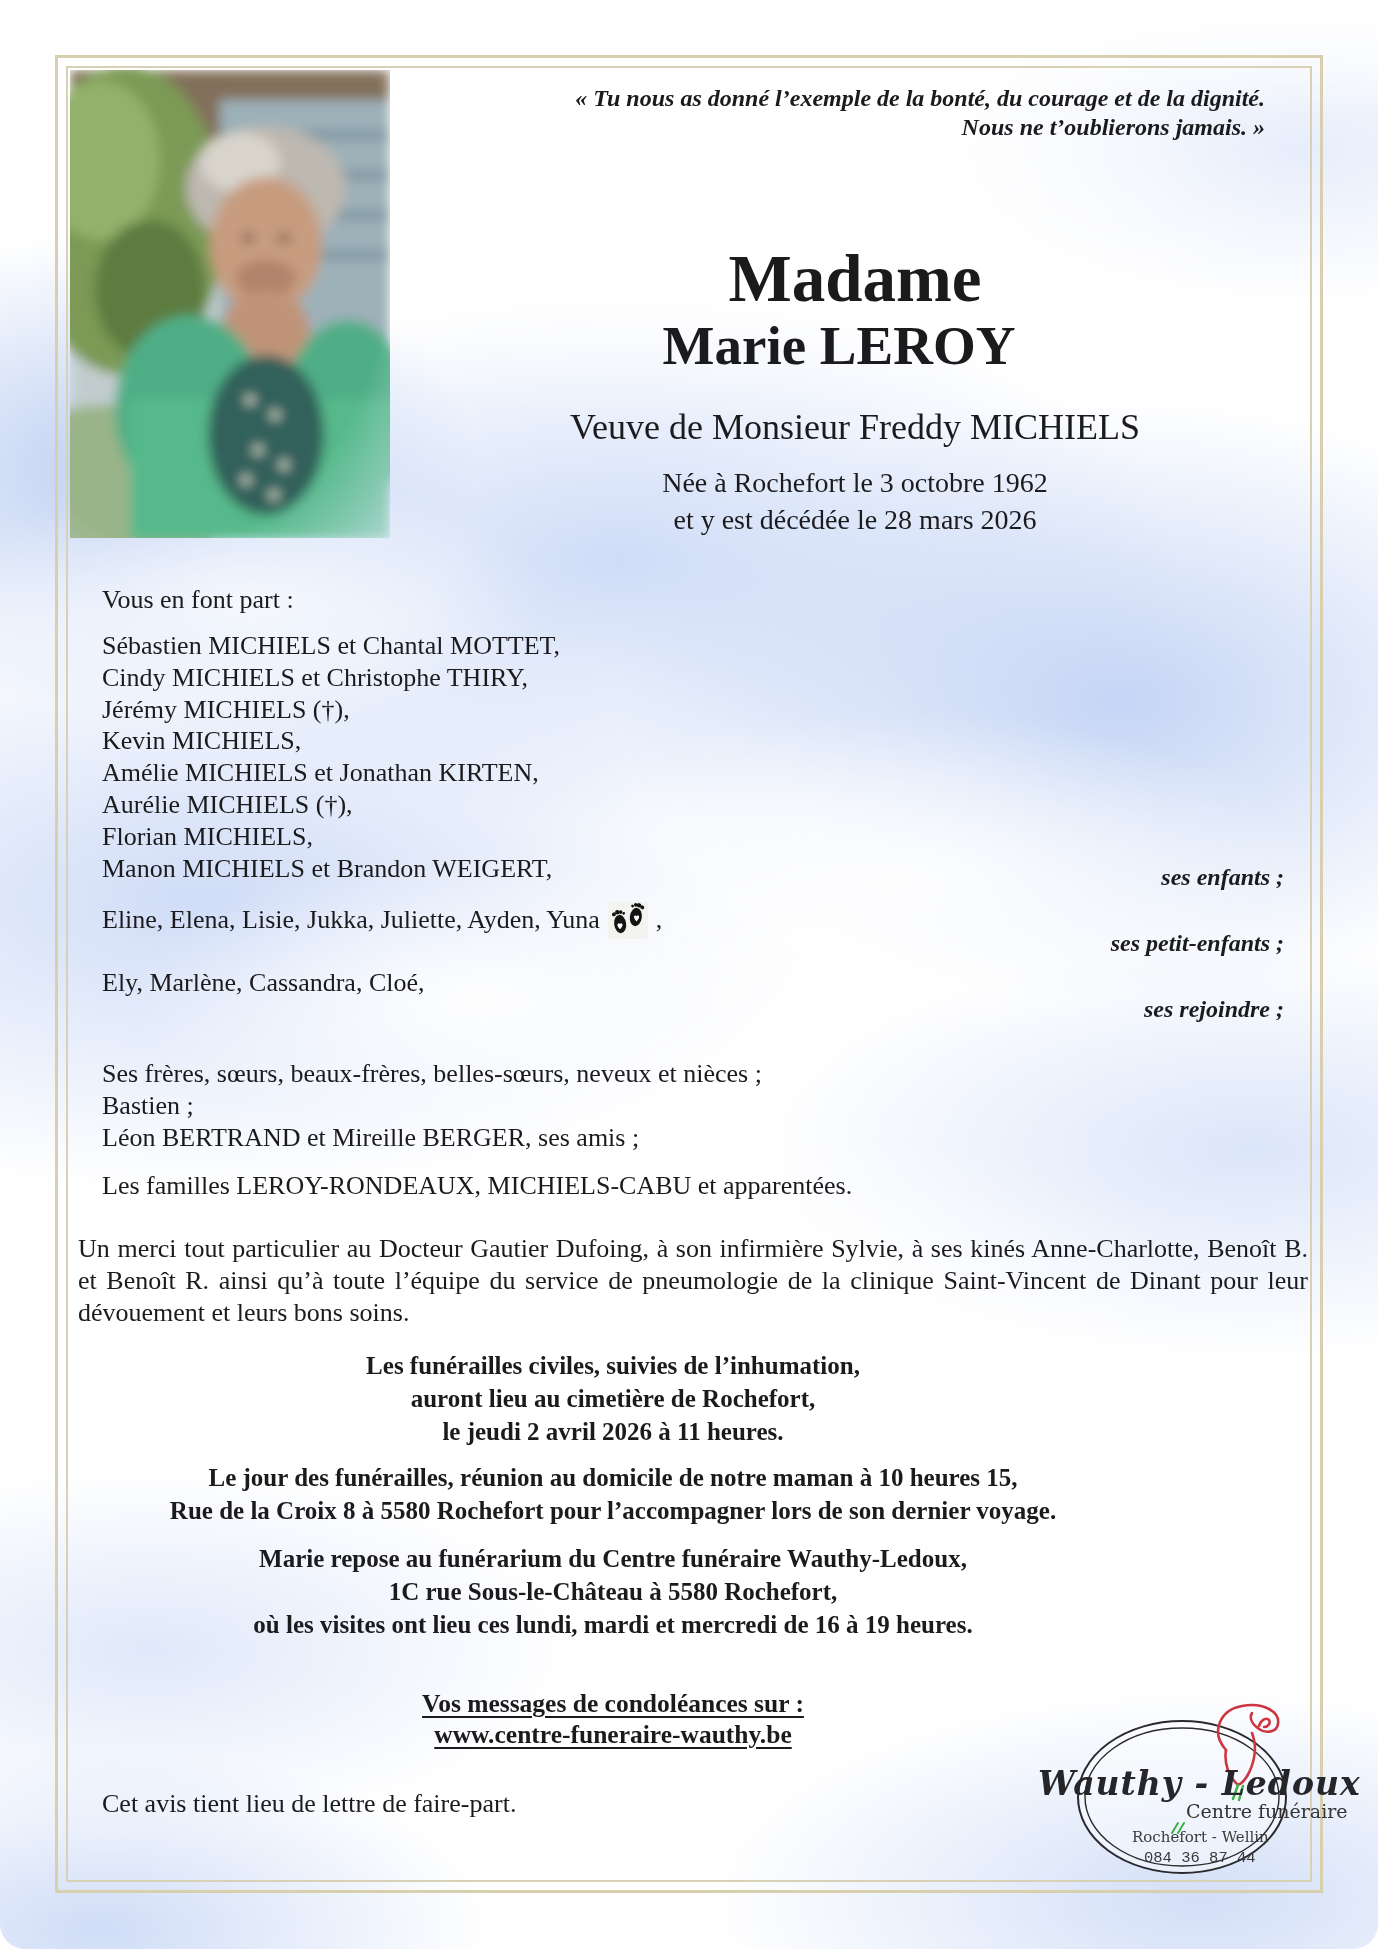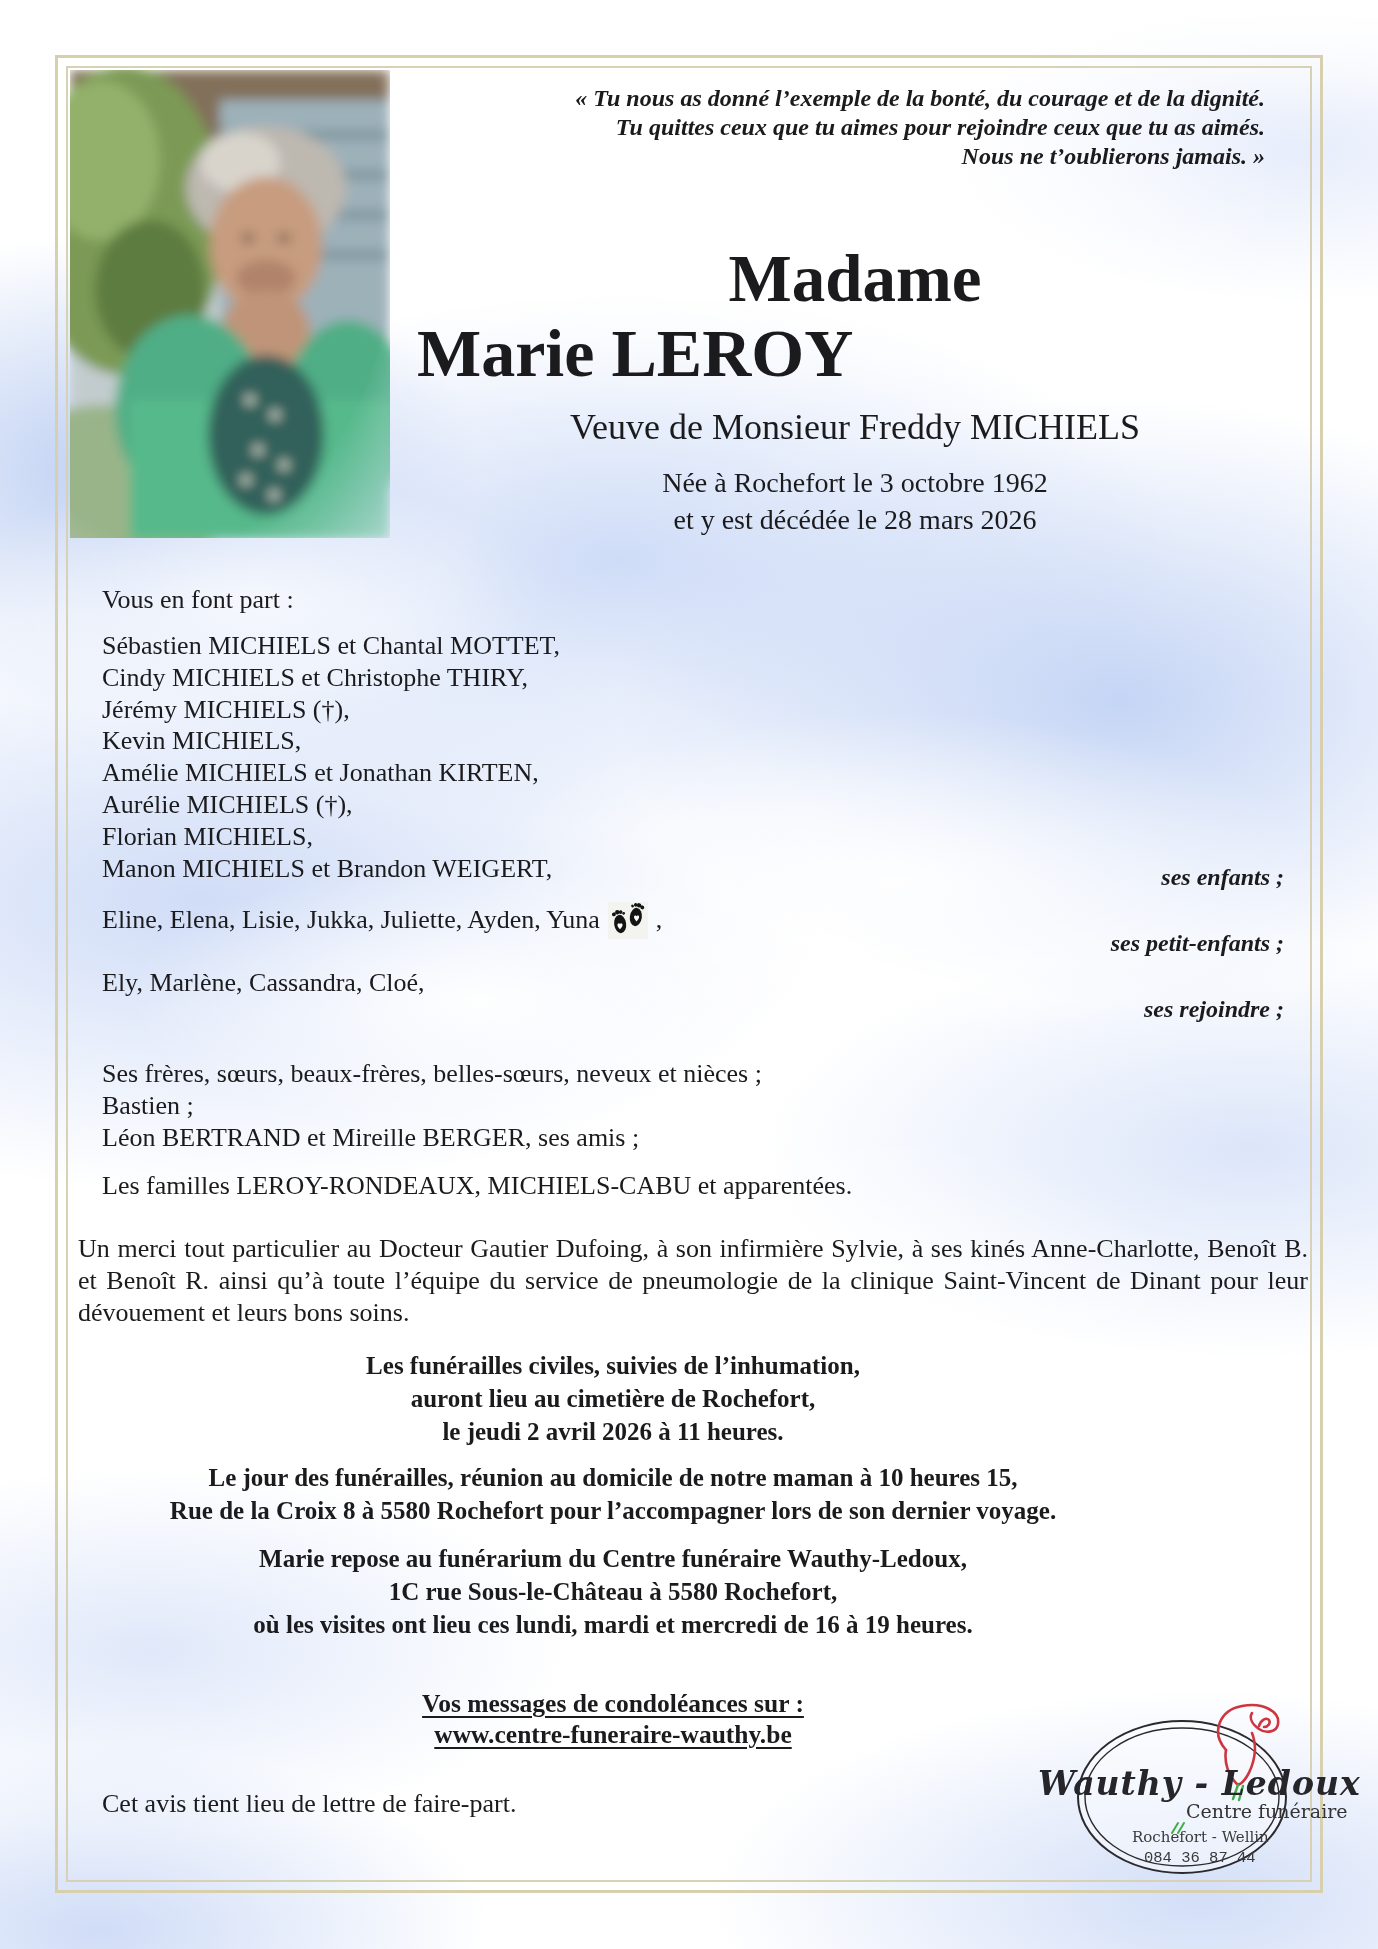--- a/index.html
+++ b/index.html
@@ -10,20 +10,21 @@
       radial-gradient(ellipse 520px 340px at 115px 470px, rgba(186,205,242,.95), rgba(186,205,242,0) 70%),
       radial-gradient(ellipse 700px 420px at 1120px 700px, rgba(190,208,244,.9), rgba(190,208,244,0) 72%),
       radial-gradient(ellipse 800px 380px at 620px 560px, rgba(198,214,246,.85), rgba(198,214,246,0) 70%),
       radial-gradient(ellipse 900px 420px at 200px 900px, rgba(196,212,245,.8), rgba(196,212,245,0) 70%),
       radial-gradient(ellipse 700px 300px at 1250px 1150px, rgba(205,219,247,.7), rgba(205,219,247,0) 70%),
       radial-gradient(ellipse 600px 260px at 150px 1650px, rgba(203,217,246,.6), rgba(203,217,246,0) 70%),
       radial-gradient(ellipse 700px 300px at 1200px 1900px, rgba(196,212,245,.75), rgba(196,212,245,0) 70%),
       radial-gradient(ellipse 560px 260px at 100px 1930px, rgba(196,212,245,.8), rgba(196,212,245,0) 70%),
       radial-gradient(ellipse 500px 220px at 1300px 150px, rgba(210,222,248,.55), rgba(210,222,248,0) 70%),
       #ffffff;
+    border-radius: 25px;
   }
   .clouds{
     position:absolute;inset:0;pointer-events:none;
     background:
       radial-gradient(ellipse 500px 200px at 480px 1000px, rgba(255,255,255,.95), rgba(255,255,255,0) 70%),
       radial-gradient(ellipse 600px 240px at 900px 880px, rgba(255,255,255,.9), rgba(255,255,255,0) 70%),
       radial-gradient(ellipse 700px 260px at 690px 1300px, rgba(255,255,255,.85), rgba(255,255,255,0) 72%),
       radial-gradient(ellipse 800px 300px at 700px 200px, rgba(255,255,255,.9), rgba(255,255,255,0) 75%),
       radial-gradient(ellipse 420px 180px at 250px 600px, rgba(255,255,255,.7), rgba(255,255,255,0) 70%),
       linear-gradient(180deg, rgba(255,255,255,.9) 0%, rgba(255,255,255,0) 6%);
@@ -36,21 +37,21 @@
     position:absolute;left:70px;top:70px;width:320px;height:468px;
     -webkit-mask-image:radial-gradient(ellipse 120% 120% at 32% 32%, #000 58%, rgba(0,0,0,0) 96%);
     mask-image:radial-gradient(ellipse 120% 120% at 32% 32%, #000 58%, rgba(0,0,0,0) 96%);
   }
   .photo svg{display:block;}
 
   .txt{position:absolute;white-space:nowrap;}
   .quote{left:360px;top:84px;width:905px;text-align:right;font-size:24px;font-weight:bold;font-style:italic;line-height:29px;}
   .quote span{display:block;}
   .title1{left:400px;top:240px;width:910px;text-align:center;font-size:67px;font-weight:bold;}
-  .title2{left:417px;top:314px;width:910px;font-size:68px;font-weight:bold;}
+  .title2{left:384px;top:314px;width:910px;text-align:center;font-size:55px;font-weight:bold;}
   .subtitle{left:400px;top:406px;width:910px;text-align:center;font-size:36px;}
   .dates{left:400px;top:464px;width:910px;text-align:center;font-size:28px;line-height:37px;}
   .dates span{display:block;}
 
   .body-left{left:78px;font-size:26px;line-height:31.8px;margin-left:24px;}
   .intro{top:584px;}
   .children{top:630px;}
   .children span{display:block;}
   .line-grandchildren{top:904px;display:flex;align-items:flex-start;gap:8px;}
   .line-godchildren{top:967px;}
@@ -144,21 +145,20 @@
         <circle cx="176" cy="410" r="5" fill="#cfd8cc"></circle>
           <circle cx="204" cy="425" r="5" fill="#cfd8cc"></circle>
         <ellipse cx="178" cy="168" rx="7" ry="4" fill="#6e5748"></ellipse>
         <ellipse cx="214" cy="168" rx="7" ry="4" fill="#6e5748"></ellipse>
       </g>
     </svg>
   </div>
 
   <div class="txt quote">
     <span>« Tu nous as donné l’exemple de la bonté, du courage et de la dignité.</span>
-    <span>Tu quittes ceux que tu aimes pour rejoindre ceux que tu as aimés.</span>
     <span>Nous ne t’oublierons jamais. »</span>
   </div>
 
   <div class="txt title1">Madame</div>
   <div class="txt title2">Marie LEROY</div>
   <div class="txt subtitle">Veuve de Monsieur Freddy MICHIELS</div>
   <div class="txt dates">
     <span>Née à Rochefort le 3 octobre 1962</span>
     <span>et y est décédée le 28 mars 2026</span>
   </div>

